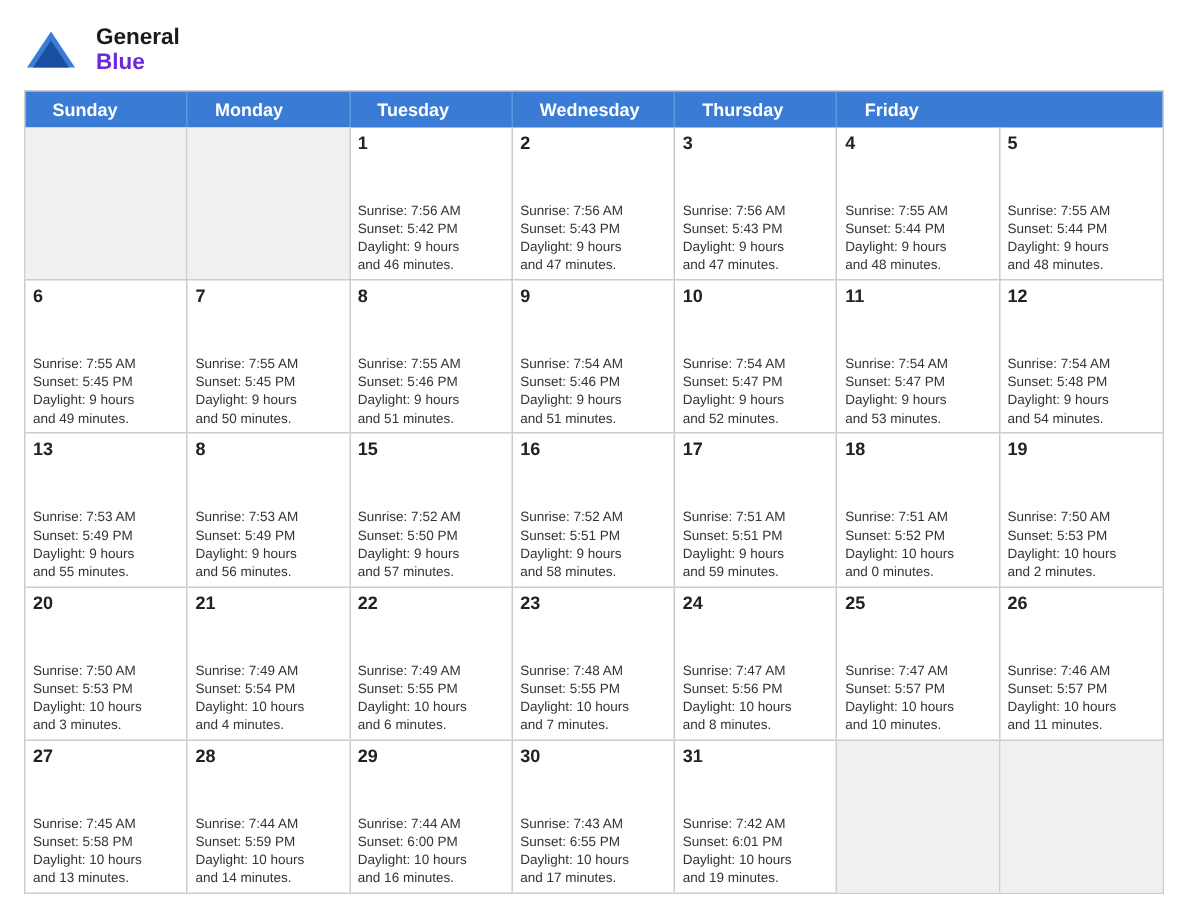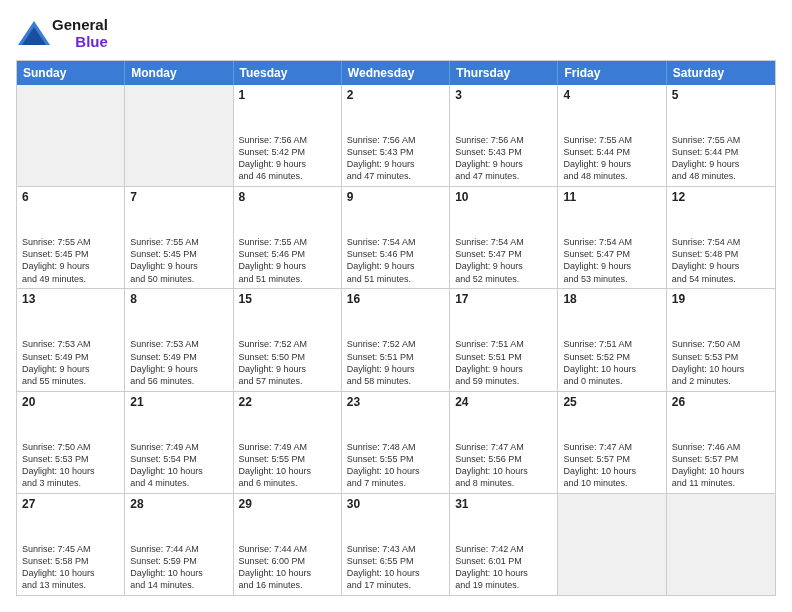--- a/index.html
+++ b/index.html
@@ -19,22 +19,21 @@
     }
     .header {
       display: flex;
       justify-content: space-between;
       align-items: flex-start;
       margin-bottom: 10px;
     }
     .logo {
       display: flex;
       align-items: center;
-      gap: 0;
-      text-align: right;
+      gap: 12px;
     }
     .logo-icon {
       width: 36px;
       height: 28px;
     }
     .title-block {
       text-align: right;
     }
     .month-title {
       font-size: 36px;
@@ -57,20 +56,21 @@
       grid-template-columns: repeat(7, 1fr);
       background: #3a7bd5;
     }
     .cal-header-cell {
       color: #fff;
       font-size: 12px;
       font-weight: bold;
       padding: 5px 6px;
       text-align: left;
       border-right: 1px solid #5a9ae5;
+      margin-left: 12px;
     }
     .cal-header-cell:last-child { border-right: none; }
     .cal-body {
       flex: 1;
       display: flex;
       flex-direction: column;
     }
     .cal-row {
       display: grid;
       grid-template-columns: repeat(7, 1fr);
@@ -122,21 +122,20 @@
   </div>
 
   <div class="calendar">
     <div class="cal-header">
     <div class="cal-header-cell">Sunday</div>
         <div class="cal-header-cell">Monday</div>
         <div class="cal-header-cell">Tuesday</div>
         <div class="cal-header-cell">Wednesday</div>
         <div class="cal-header-cell">Thursday</div>
         <div class="cal-header-cell">Friday</div>
-        <div class="cal-header-cell">Saturday</div>
       </div>
     <div class="cal-body">
     <div class="cal-row">
           <div class="cal-cell shaded"></div>
           <div class="cal-cell shaded"></div>
           <div class="cal-cell">
             <div class="day-num">1</div>
             <div class="cell-text" style="white-space: pre-line;">Sunrise: 7:56 AM
 Sunset: 5:42 PM
 Daylight: 9 hours

